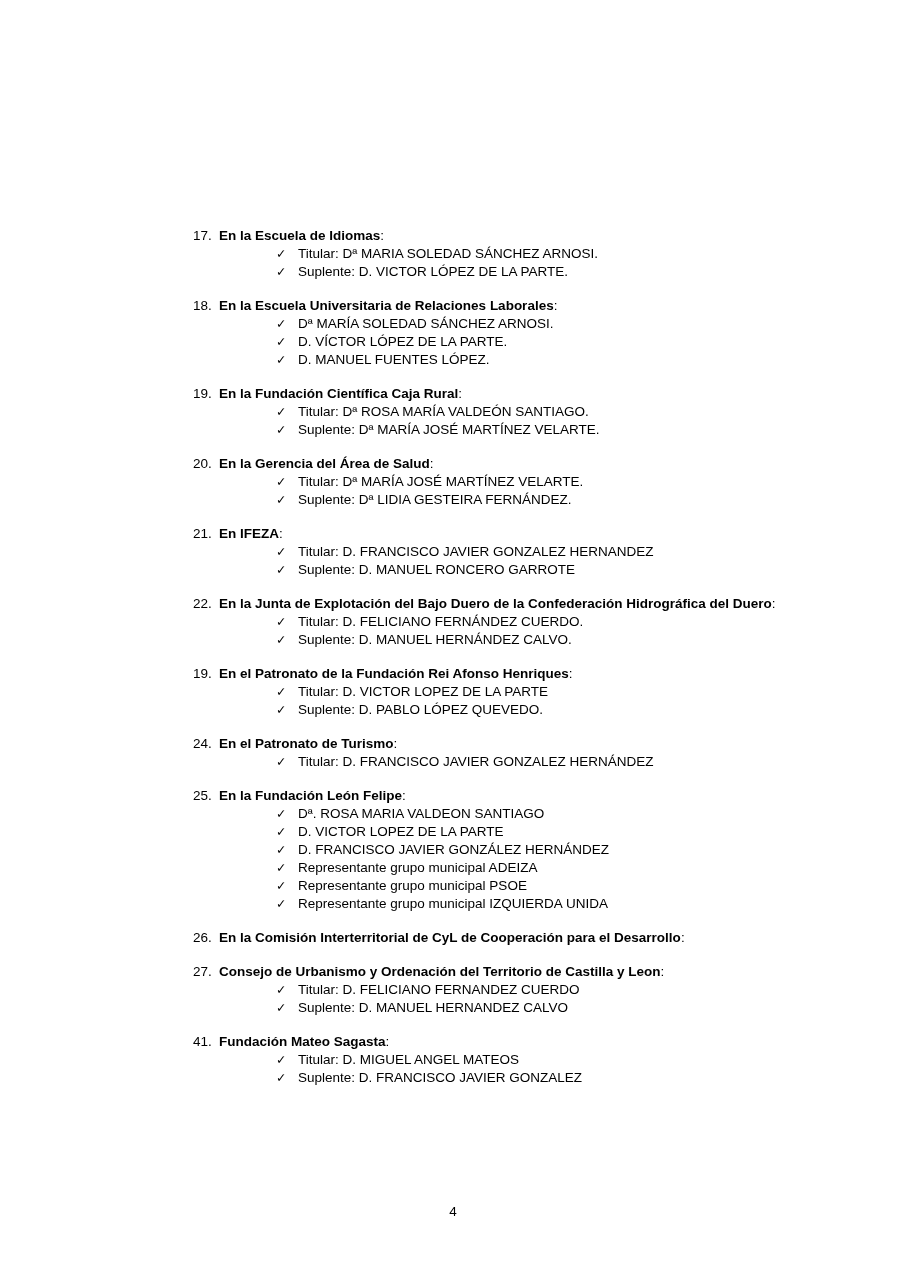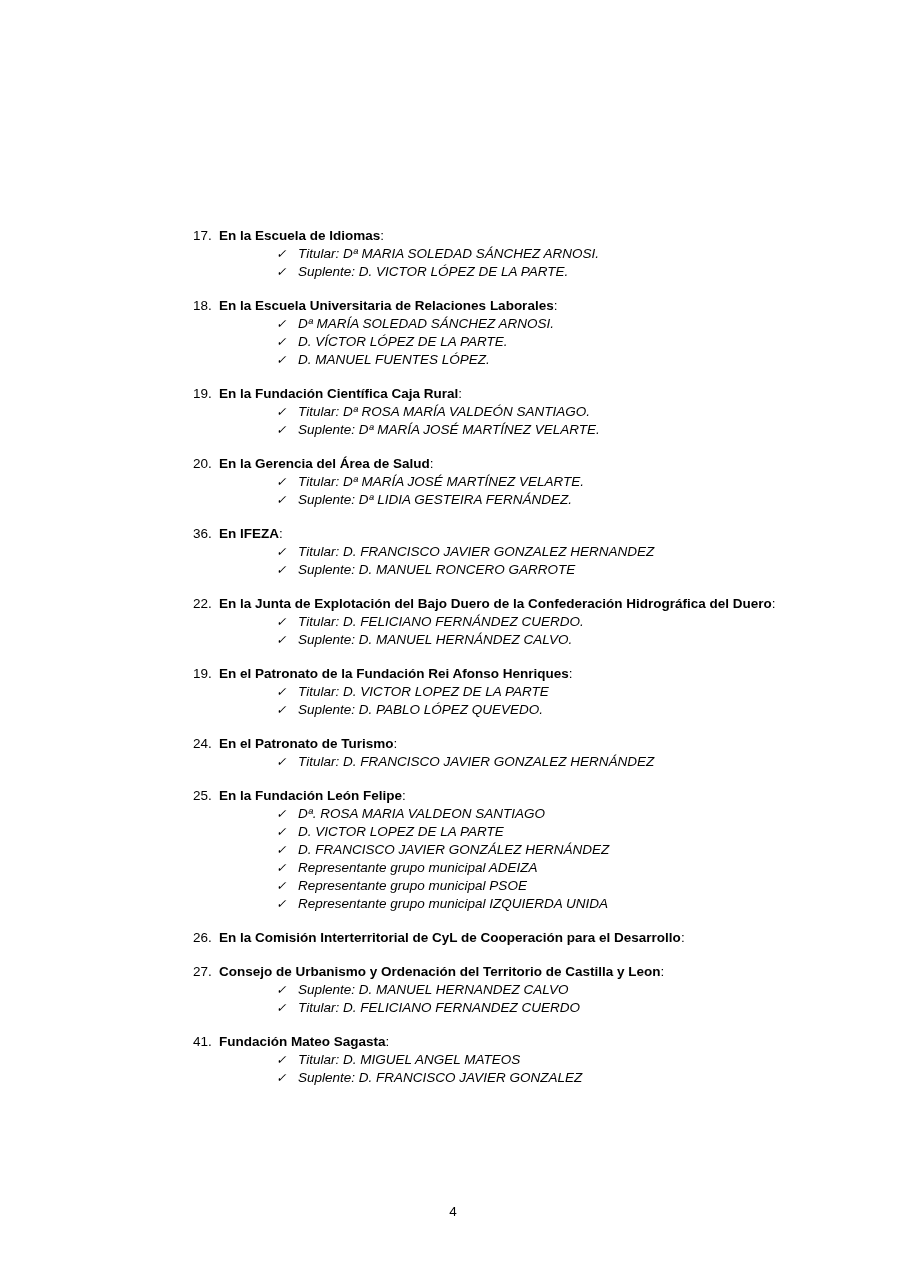--- a/index.html
+++ b/index.html
@@ -37,21 +37,20 @@
     width: 26px;
     text-indent: 0;
   }
   .title {
     font-weight: bold;
   }
   .entries {
     list-style: none;
     margin: 0;
     padding: 0 0 0 83px;
-    font-style: italic;
   }
   .entry {
     white-space: nowrap;
   }
   .check {
     display: inline-block;
     width: 22px;
     font-size: 12.5px;
   }
   .page-number {
@@ -128,21 +127,21 @@
   </li>
 
   <li class="entry">
     <span class="check">✓</span><span class="entry-text">Suplente: Dª LIDIA GESTEIRA FERNÁNDEZ.</span>
   </li>
 </ul>
   </div>
 
   <div class="item">
     <div class="item-head">
-      <span class="num">36.</span><span class="title">En IFEZA</span><span class="colon">:</span>
+      <span class="num">21.</span><span class="title">En IFEZA</span><span class="colon">:</span>
     </div>
     <ul class="entries">
   <li class="entry">
     <span class="check">✓</span><span class="entry-text">Titular: D. FRANCISCO JAVIER GONZALEZ HERNANDEZ</span>
   </li>
 
   <li class="entry">
     <span class="check">✓</span><span class="entry-text">Suplente: D. MANUEL RONCERO GARROTE</span>
   </li>
 </ul>
@@ -226,25 +225,25 @@
       <span class="num">26.</span><span class="title">En la Comisión Interterritorial de CyL de Cooperación para el Desarrollo</span><span class="colon">:</span>
     </div>
   </div>
 
   <div class="item">
     <div class="item-head">
       <span class="num">27.</span><span class="title">Consejo de Urbanismo y Ordenación del Territorio de Castilla y Leon</span><span class="colon">:</span>
     </div>
     <ul class="entries">
   <li class="entry">
+    <span class="check">✓</span><span class="entry-text">Titular: D. FELICIANO FERNANDEZ CUERDO</span>
+  </li>
+
+  <li class="entry">
     <span class="check">✓</span><span class="entry-text">Suplente: D. MANUEL HERNANDEZ CALVO</span>
-  </li>
-
-  <li class="entry">
-    <span class="check">✓</span><span class="entry-text">Titular: D. FELICIANO FERNANDEZ CUERDO</span>
   </li>
 </ul>
   </div>
 
   <div class="item">
     <div class="item-head">
       <span class="num">41.</span><span class="title">Fundación Mateo Sagasta</span><span class="colon">:</span>
     </div>
     <ul class="entries">
   <li class="entry">

